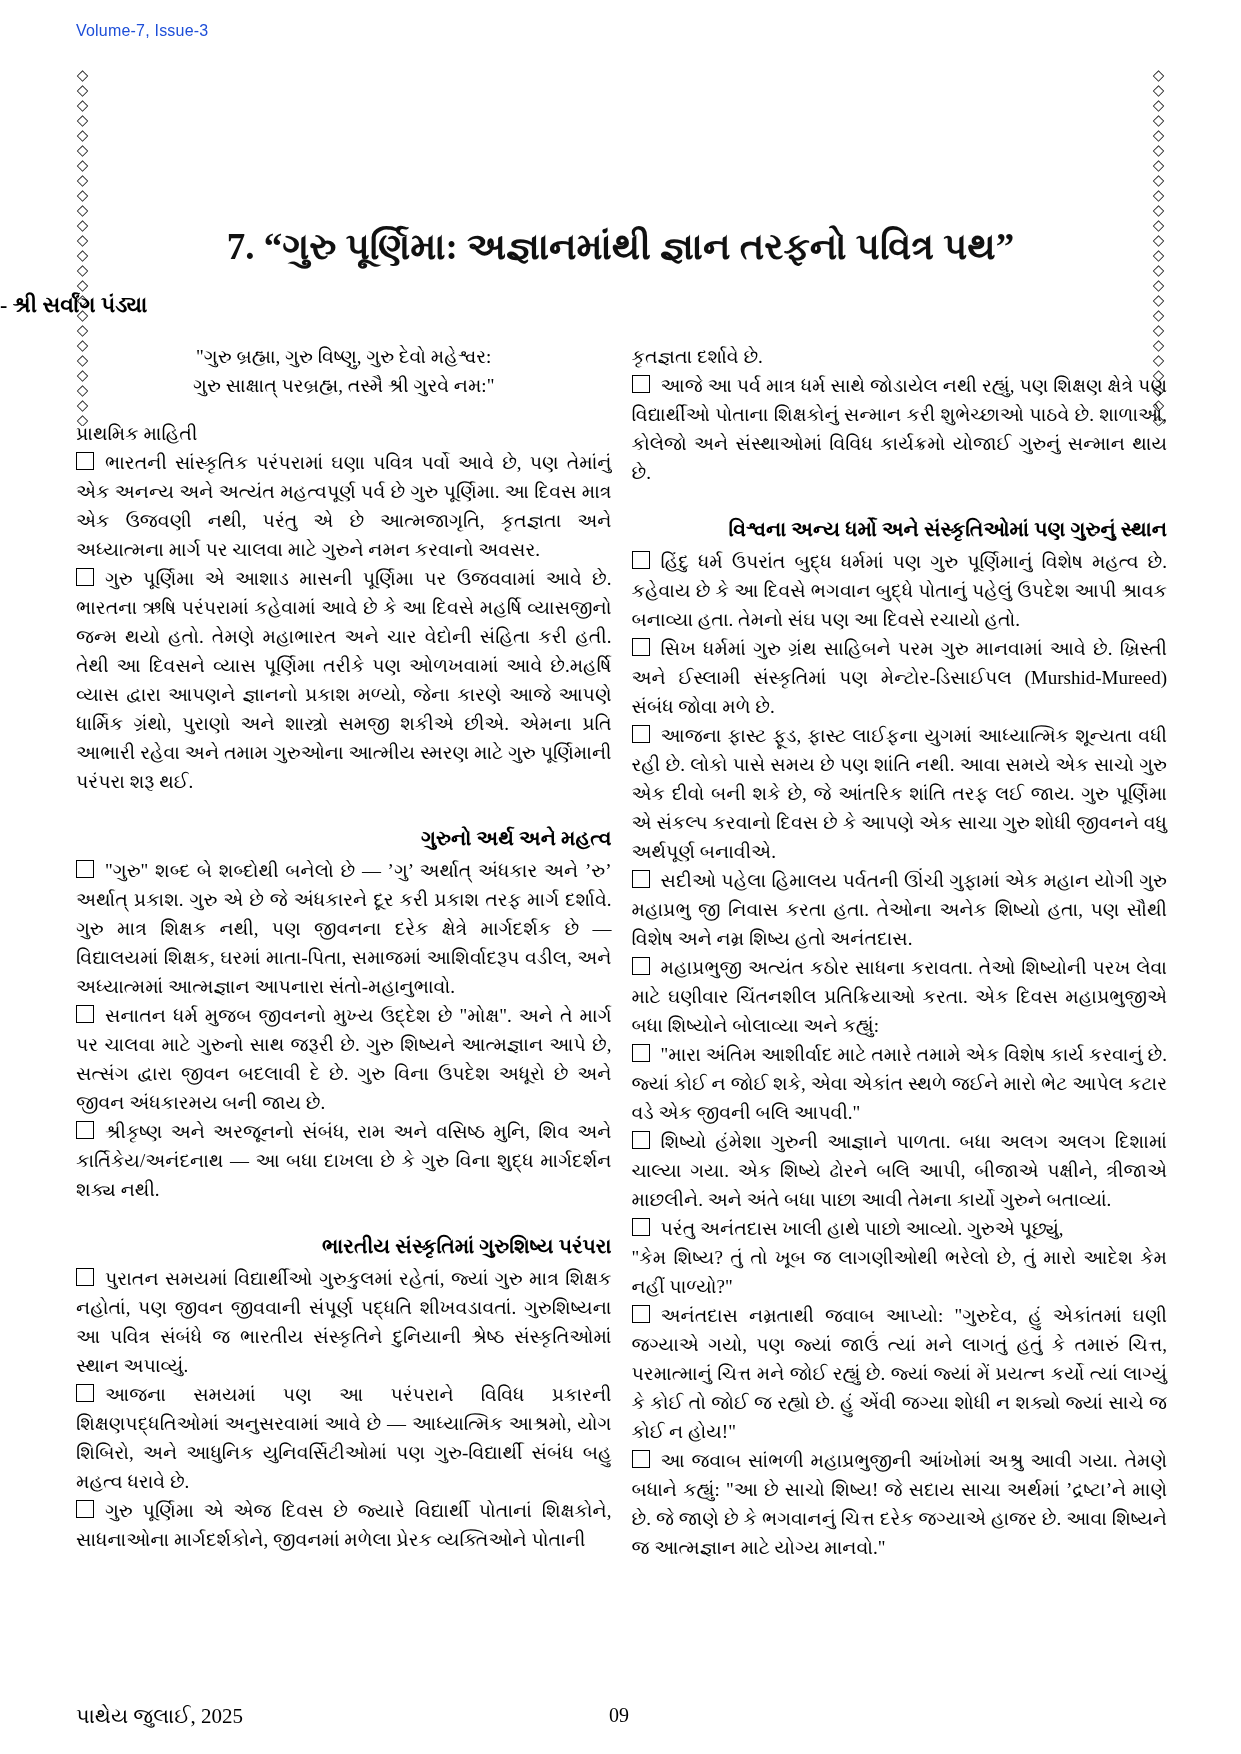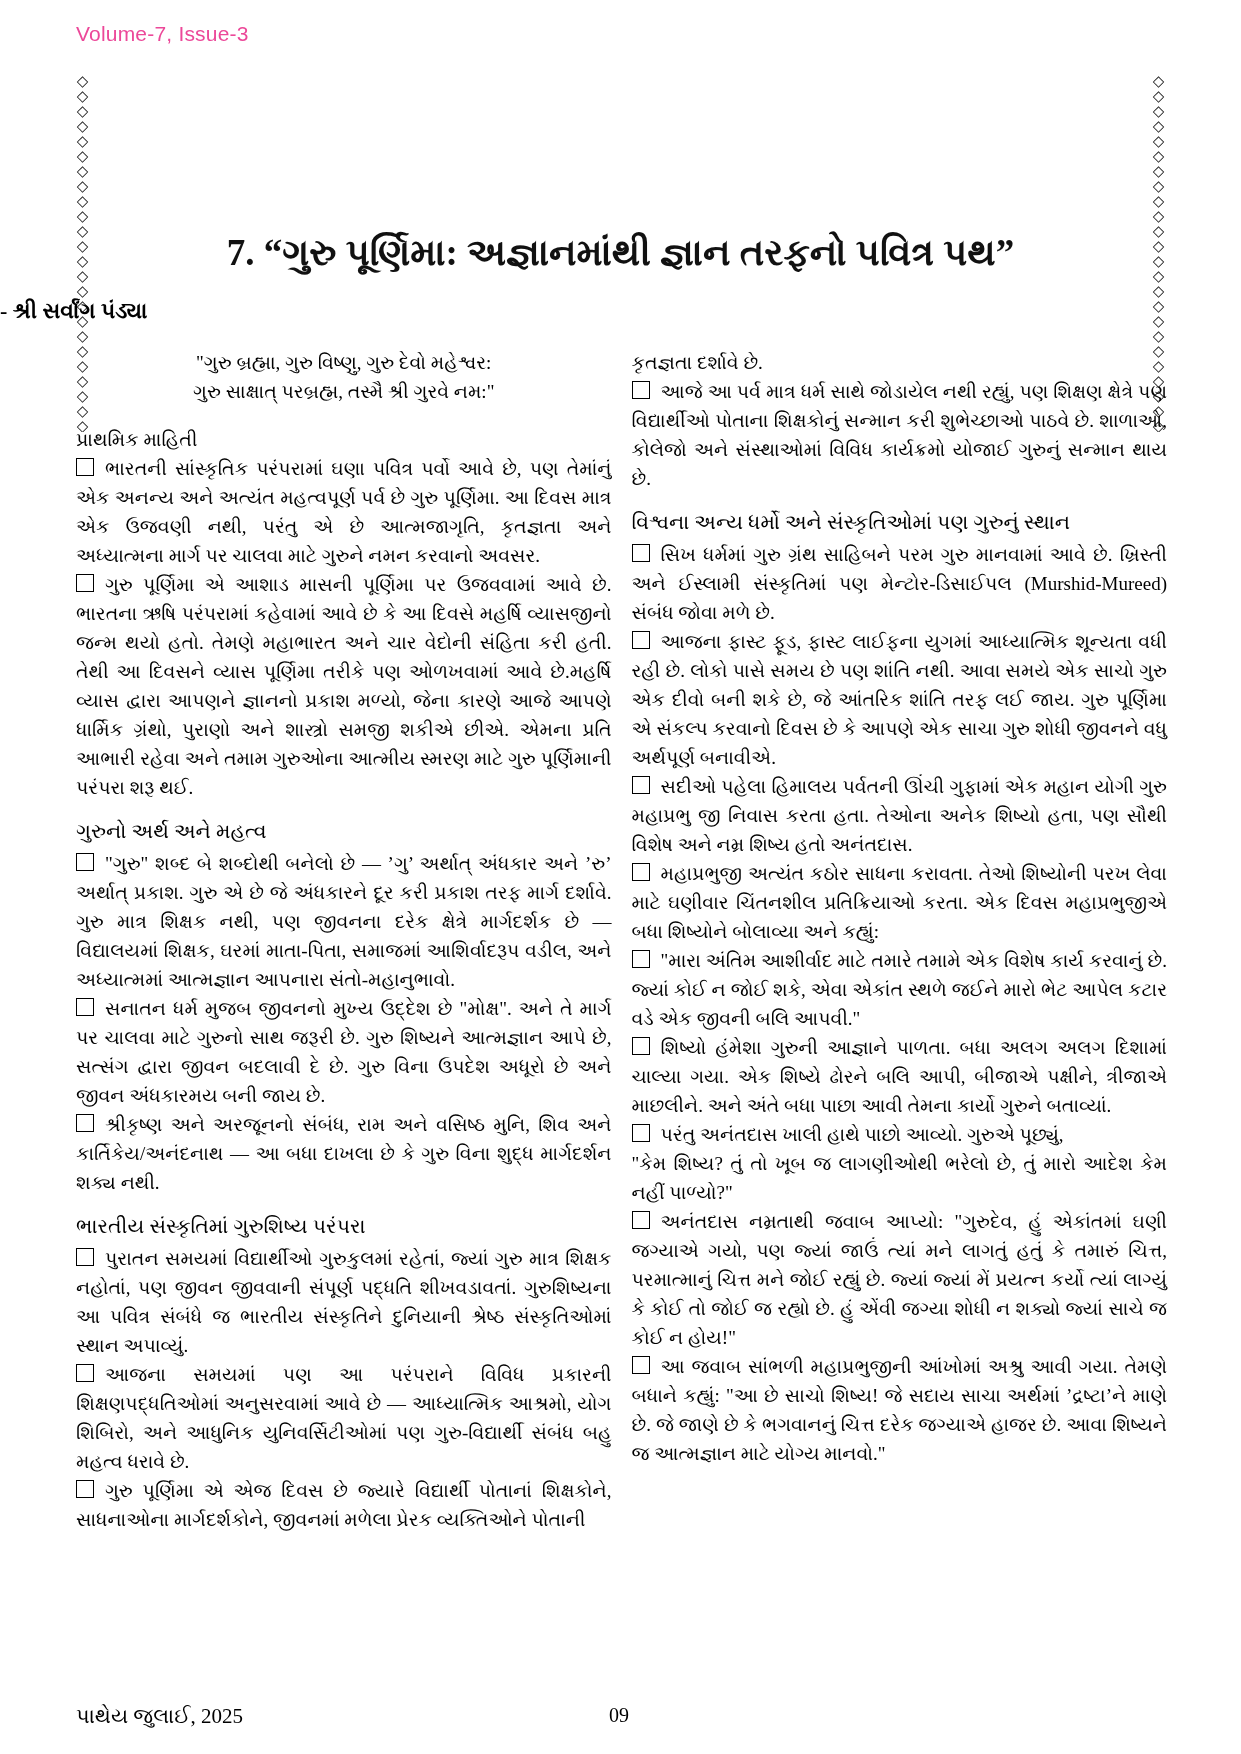--- a/index.html
+++ b/index.html
@@ -8,23 +8,23 @@
     font-family: "Liberation Serif", serif;
     color: #000;
     position: relative;
     overflow: hidden;
   }
   .page { position: relative; width: 1241px; height: 1754px; background: #fff; }
 
   .vol {
     margin: 22px 0 0 76px;
     font-family: "Liberation Sans", sans-serif;
-    font-size: 21px;
+    font-size: 16px;
     letter-spacing: 0.2px;
-    color: #ec4899;
+    color: #1d4ed8;
   }
 
   
   .title-box {
     margin: 26px auto 0 auto;
     width: 1092px;
     height: 182px;
     display: flex;
     flex-direction: column;
     color: #111;
@@ -73,24 +73,24 @@
   .col {
     width: 50%;
     font-size: 19px;
     line-height: 29px;
     text-align: justify;
   }
   .blk { margin: 0; }
   .blk.quote { text-align: center; }
   .blk.label { margin-top: 19px; }
   .blk.heading {
-    text-align: left;
-    font-weight: normal;
+    text-align: right;
+    font-weight: bold;
     font-size: 20.5px;
-    margin-top: 15px;
+    margin-top: 28px;
     margin-bottom: 3px;
   }
   .sq {
     display: inline-block;
     width: 16px; height: 16px;
     border: 1.5px solid #000;
     margin-right: 11px;
     vertical-align: -1px;
     background: #fff;
   }
@@ -141,20 +141,21 @@
         <p class="blk para"><span class="sq"></span><span>શ્રીકૃષ્ણ અને અરજૂનનો સંબંધ, રામ અને વસિષ્ઠ મુનિ, શિવ અને કાર્તિકેય/અનંદનાથ — આ બધા દાખલા છે કે ગુરુ વિના શુદ્ધ માર્ગદર્શન શક્ય નથી.</span></p>
         <h2 class="blk heading">ભારતીય સંસ્કૃતિમાં ગુરુશિષ્ય પરંપરા</h2>
         <p class="blk para"><span class="sq"></span><span>પુરાતન સમયમાં વિદ્યાર્થીઓ ગુરુકુલમાં રહેતાં, જ્યાં ગુરુ માત્ર શિક્ષક નહોતાં, પણ જીવન જીવવાની સંપૂર્ણ પદ્ધતિ શીખવડાવતાં. ગુરુશિષ્યના આ પવિત્ર સંબંધે જ ભારતીય સંસ્કૃતિને દુનિયાની શ્રેષ્ઠ સંસ્કૃતિઓમાં સ્થાન અપાવ્યું.</span></p>
         <p class="blk para"><span class="sq"></span><span>આજના સમયમાં પણ આ પરંપરાને વિવિધ પ્રકારની શિક્ષણપદ્ધતિઓમાં અનુસરવામાં આવે છે — આધ્યાત્મિક આશ્રમો, યોગ શિબિરો, અને આધુનિક યુનિવર્સિટીઓમાં પણ ગુરુ-વિદ્યાર્થી સંબંધ બહુ મહત્વ ધરાવે છે.</span></p>
         <p class="blk para"><span class="sq"></span><span>ગુરુ પૂર્ણિમા એ એજ દિવસ છે જ્યારે વિદ્યાર્થી પોતાનાં શિક્ષકોને, સાધનાઓના માર્ગદર્શકોને, જીવનમાં મળેલા પ્રેરક વ્યક્તિઓને પોતાની</span></p>
       </div>
     <div class="col">
         <p class="blk para">કૃતજ્ઞતા દર્શાવે છે.</p>
         <p class="blk para"><span class="sq"></span><span>આજે આ પર્વ માત્ર ધર્મ સાથે જોડાયેલ નથી રહ્યું, પણ શિક્ષણ ક્ષેત્રે પણ વિદ્યાર્થીઓ પોતાના શિક્ષકોનું સન્માન કરી શુભેચ્છાઓ પાઠવે છે. શાળાઓ, કોલેજો અને સંસ્થાઓમાં વિવિધ કાર્યક્રમો યોજાઈ ગુરુનું સન્માન થાય છે.</span></p>
         <h2 class="blk heading">વિશ્વના અન્ય ધર્મો અને સંસ્કૃતિઓમાં પણ ગુરુનું સ્થાન</h2>
+        <p class="blk para"><span class="sq"></span><span>હિંદુ ધર્મ ઉપરાંત બુદ્ધ ધર્મમાં પણ ગુરુ પૂર્ણિમાનું વિશેષ મહત્વ છે. કહેવાય છે કે આ દિવસે ભગવાન બુદ્ધે પોતાનું પહેલું ઉપદેશ આપી શ્રાવક બનાવ્યા હતા. તેમનો સંઘ પણ આ દિવસે રચાયો હતો.</span></p>
         <p class="blk para"><span class="sq"></span><span>સિખ ધર્મમાં ગુરુ ગ્રંથ સાહિબને પરમ ગુરુ માનવામાં આવે છે. ખ્રિસ્તી અને ઈસ્લામી સંસ્કૃતિમાં પણ મેન્ટોર-ડિસાઈપલ (Murshid-Mureed) સંબંધ જોવા મળે છે.</span></p>
         <p class="blk para"><span class="sq"></span><span>આજના ફાસ્ટ ફૂડ, ફાસ્ટ લાઈફના યુગમાં આધ્યાત્મિક શૂન્યતા વધી રહી છે. લોકો પાસે સમય છે પણ શાંતિ નથી. આવા સમયે એક સાચો ગુરુ એક દીવો બની શકે છે, જે આંતરિક શાંતિ તરફ લઈ જાય. ગુરુ પૂર્ણિમા એ સંકલ્પ કરવાનો દિવસ છે કે આપણે એક સાચા ગુરુ શોધી જીવનને વધુ અર્થપૂર્ણ બનાવીએ.</span></p>
         <p class="blk para"><span class="sq"></span><span>સદીઓ પહેલા હિમાલય પર્વતની ઊંચી ગુફામાં એક મહાન યોગી ગુરુ મહાપ્રભુ જી નિવાસ કરતા હતા. તેઓના અનેક શિષ્યો હતા, પણ સૌથી વિશેષ અને નમ્ર શિષ્ય હતો અનંતદાસ.</span></p>
         <p class="blk para"><span class="sq"></span><span>મહાપ્રભુજી અત્યંત કઠોર સાધના કરાવતા. તેઓ શિષ્યોની પરખ લેવા માટે ઘણીવાર ચિંતનશીલ પ્રતિક્રિયાઓ કરતા. એક દિવસ મહાપ્રભુજીએ બધા શિષ્યોને બોલાવ્યા અને કહ્યું:</span></p>
         <p class="blk para"><span class="sq"></span><span>"મારા અંતિમ આશીર્વાદ માટે તમારે તમામે એક વિશેષ કાર્ય કરવાનું છે. જ્યાં કોઈ ન જોઈ શકે, એવા એકાંત સ્થળે જઈને મારો ભેટ આપેલ કટાર વડે એક જીવની બલિ આપવી."</span></p>
         <p class="blk para"><span class="sq"></span><span>શિષ્યો હંમેશા ગુરુની આજ્ઞાને પાળતા. બધા અલગ અલગ દિશામાં ચાલ્યા ગયા. એક શિષ્યે ઢોરને બલિ આપી, બીજાએ પક્ષીને, ત્રીજાએ માછલીને. અને અંતે બધા પાછા આવી તેમના કાર્યો ગુરુને બતાવ્યાં.</span></p>
         <p class="blk para"><span class="sq"></span><span>પરંતુ અનંતદાસ ખાલી હાથે પાછો આવ્યો. ગુરુએ પૂછ્યું,</span></p>
         <p class="blk para">"કેમ શિષ્ય? તું તો ખૂબ જ લાગણીઓથી ભરેલો છે, તું મારો આદેશ કેમ નહીં પાળ્યો?"</p>
         <p class="blk para"><span class="sq"></span><span>અનંતદાસ નમ્રતાથી જવાબ આપ્યો: "ગુરુદેવ, હું એકાંતમાં ઘણી જગ્યાએ ગયો, પણ જ્યાં જાઉં ત્યાં મને લાગતું હતું કે તમારું ચિત્ત, પરમાત્માનું ચિત્ત મને જોઈ રહ્યું છે. જ્યાં જ્યાં મેં પ્રયત્ન કર્યો ત્યાં લાગ્યું કે કોઈ તો જોઈ જ રહ્યો છે. હું એંવી જગ્યા શોધી ન શક્યો જ્યાં સાચે જ કોઈ ન હોય!"</span></p>
         <p class="blk para"><span class="sq"></span><span>આ જવાબ સાંભળી મહાપ્રભુજીની આંખોમાં અશ્રુ આવી ગયા. તેમણે બધાને કહ્યું: "આ છે સાચો શિષ્ય! જે સદાય સાચા અર્થમાં ’દ્રષ્ટા’ને માણે છે. જે જાણે છે કે ભગવાનનું ચિત્ત દરેક જગ્યાએ હાજર છે. આવા શિષ્યને જ આત્મજ્ઞાન માટે યોગ્ય માનવો."</span></p>

